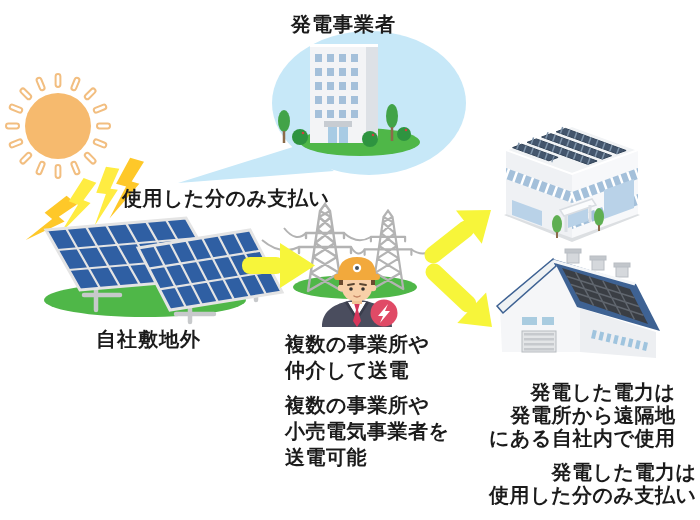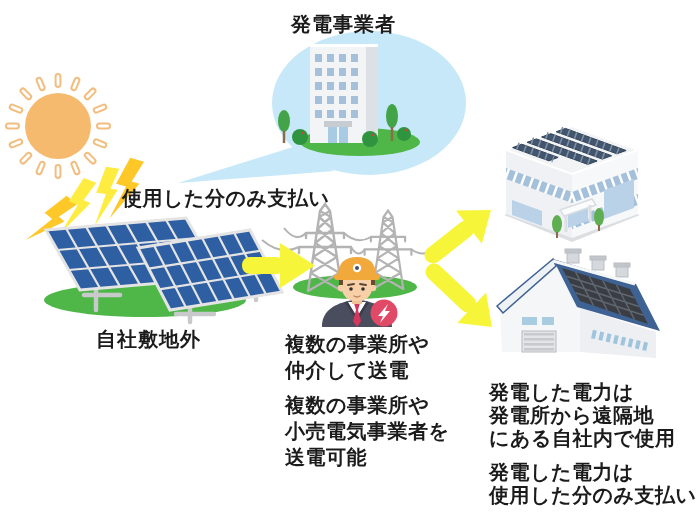--- a/index.html
+++ b/index.html
@@ -5,21 +5,21 @@
   html,body{margin:0;padding:0;background:#fff;}
   .canvas{
     position:relative;width:700px;height:520px;background:#fff;overflow:hidden;
     font-family:"Liberation Sans","DejaVu Sans",sans-serif;
   }
   .canvas svg{position:absolute;left:0;top:0;}
   .label{
     position:absolute;color:var(--text_black);font-weight:700;
     font-size:20px;line-height:25px;letter-spacing:1px;white-space:pre-line;
   }
-  .label.tight{line-height:23px;letter-spacing:0.5px;}
+  .label.tight{line-height:23px;letter-spacing:0.5px;text-align:right;}
   .label.mid{line-height:26px;letter-spacing:0.5px;}
 </style>
 </head>
 <body>
 
 <div class="canvas">
 
 <svg width="700" height="520" viewBox="0 0 700 520">
   <defs>
     <path id="pylon" d="M-17,0 L-5,-80 M17,0 L5,-80 M-5,-80 L0,-87 L5,-80

